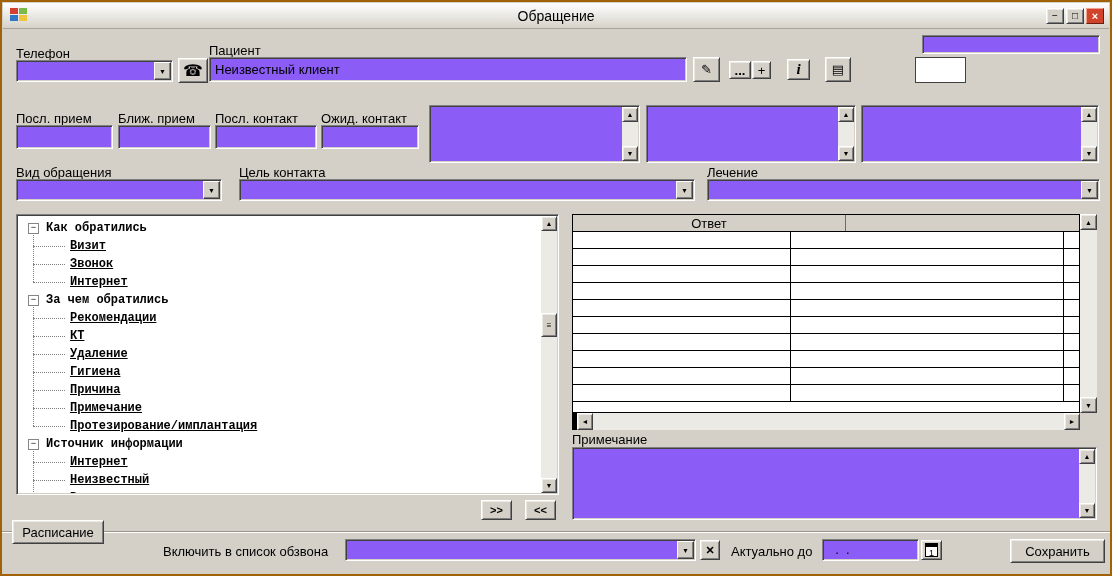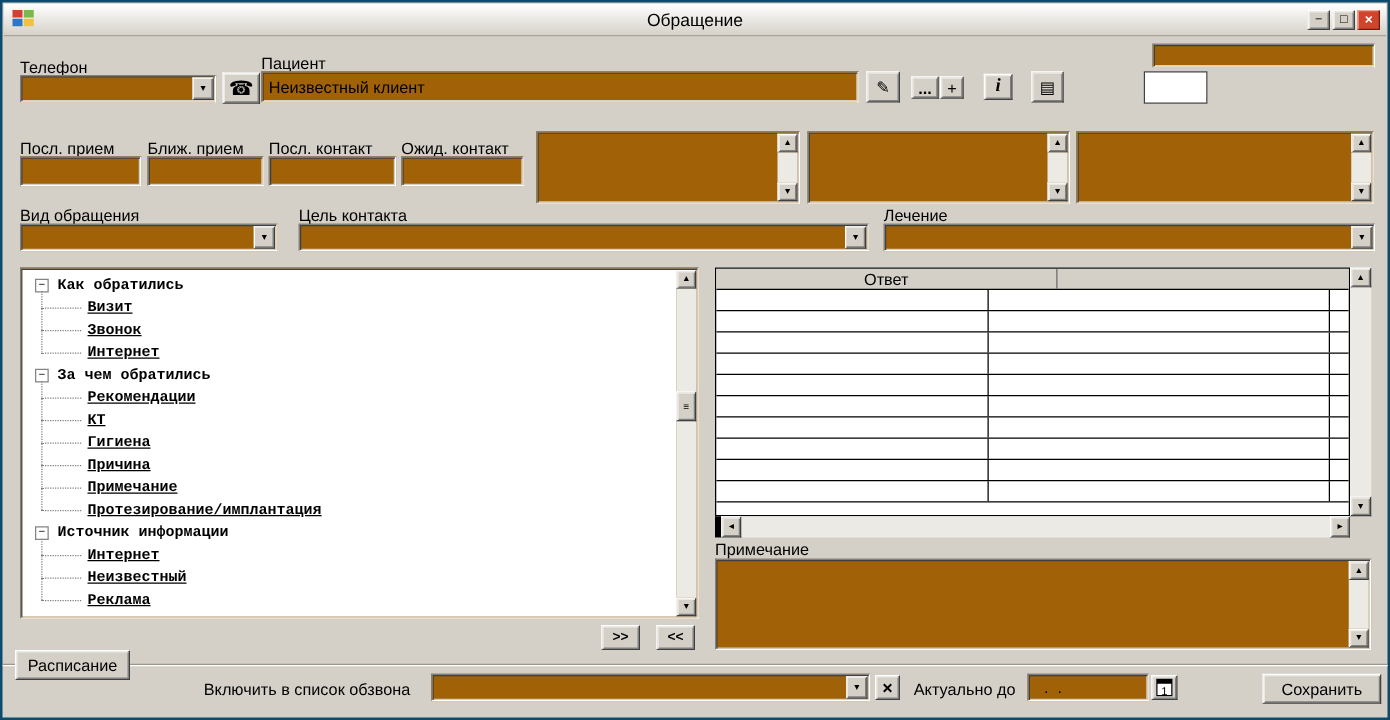--- a/index.html
+++ b/index.html
@@ -1,19 +1,19 @@
 <!DOCTYPE html>
 <html><head>
 <meta charset="utf-8">
 <style>
   * { box-sizing: border-box; margin: 0; padding: 0; }
   body { margin: 0; background: #fff; font-family: "Liberation Sans", sans-serif; }
   .win {
     position: relative; width: 1112px; height: 576px;
-    background: #d4d0c8; border: 2px solid #0c4a6e; overflow: hidden;
+    background: #d4d0c8; border: 2px solid #a16207; overflow: hidden;
     font-family: "Liberation Sans", sans-serif; font-size: 13px; color: #000;
   }
   
   .titlebar {
     position: absolute; left: 1px; top: 1px; right: 1px; height: 26px;
     background: linear-gradient(180deg, #ffffff, #d6d2c9);
     border-bottom: 1px solid #a8a49a;
     display: flex; align-items: center;
   }
   .title { position: absolute; left: 0; right: 0; text-align: center; font-size: 14px; }
@@ -27,21 +27,21 @@
     width: 18px; height: 16px; display: flex; align-items: center; justify-content: center;
     font-size: 10px; line-height: 1; background: #d4d0c8;
     border: 1px solid; border-color: #fff #404040 #404040 #fff;
     box-shadow: inset 1px 1px 0 #ece9e2, inset -1px -1px 0 #808080; cursor: default;
   }
   .tbb.close { background: #d0442c; color: #fff; font-weight: bold; font-size: 11px;
     border-color: #f0a08c #6b1d0d #6b1d0d #f0a08c; box-shadow: none; }
   
   .lbl { position: absolute; white-space: nowrap; font-size: 13px; }
   .sunken {
-    position: absolute; background: #a16207;
+    position: absolute; background: #8b5cf6;
     border: 1px solid; border-color: #808080 #ffffff #ffffff #808080;
     box-shadow: inset 1px 1px 0 #404040, inset -1px -1px 0 #d4d0c8;
   }
   .btn {
     position: absolute; display: flex; align-items: center; justify-content: center;
     background: #d4d0c8; font-size: 13px; cursor: default;
     border: 1px solid; border-color: #ffffff #404040 #404040 #ffffff;
     box-shadow: inset 1px 1px 0 #ece9e2, inset -1px -1px 0 #808080;
   }
   .input { font: 13px "Liberation Sans", sans-serif; padding: 0 5px; outline: none; }
@@ -239,20 +239,23 @@
         <span>За чем обратились</span>
       </div>
       <div class="tkids">
         <div class="tchild">
             <span>Рекомендации</span>
           </div>
         <div class="tchild">
             <span>КТ</span>
           </div>
         <div class="tchild">
+            <span>Удаление</span>
+          </div>
+        <div class="tchild">
             <span>Гигиена</span>
           </div>
         <div class="tchild">
             <span>Причина</span>
           </div>
         <div class="tchild">
             <span>Примечание</span>
           </div>
         <div class="tchild">
             <span>Протезирование/имплантация</span>

